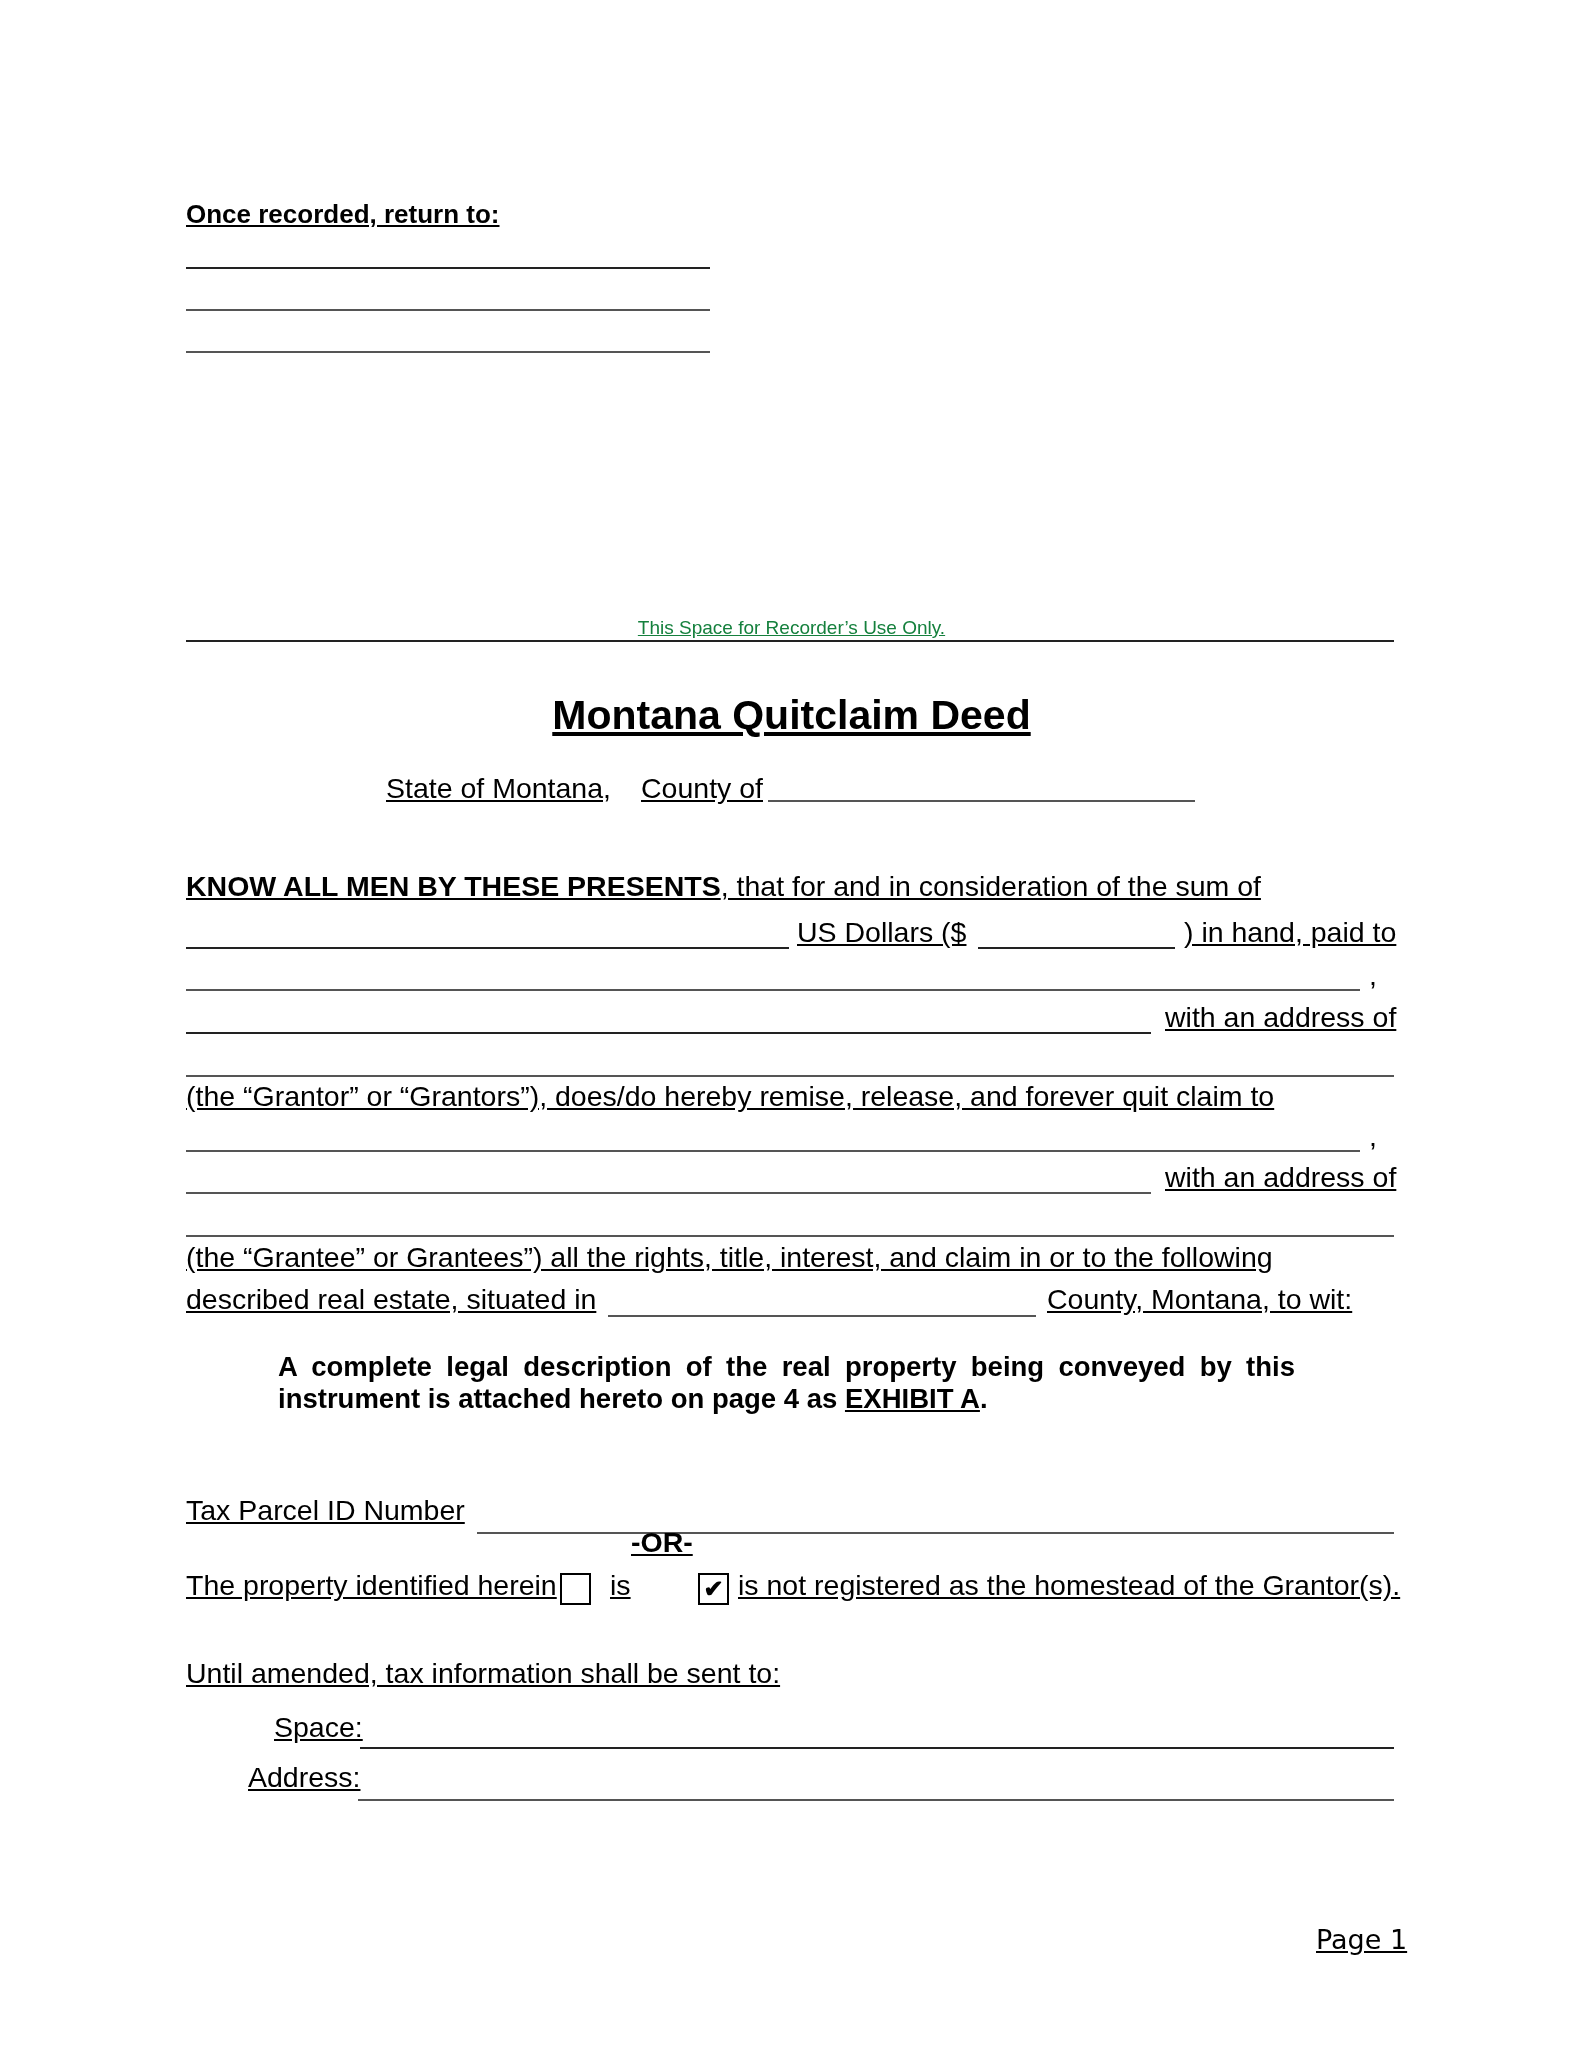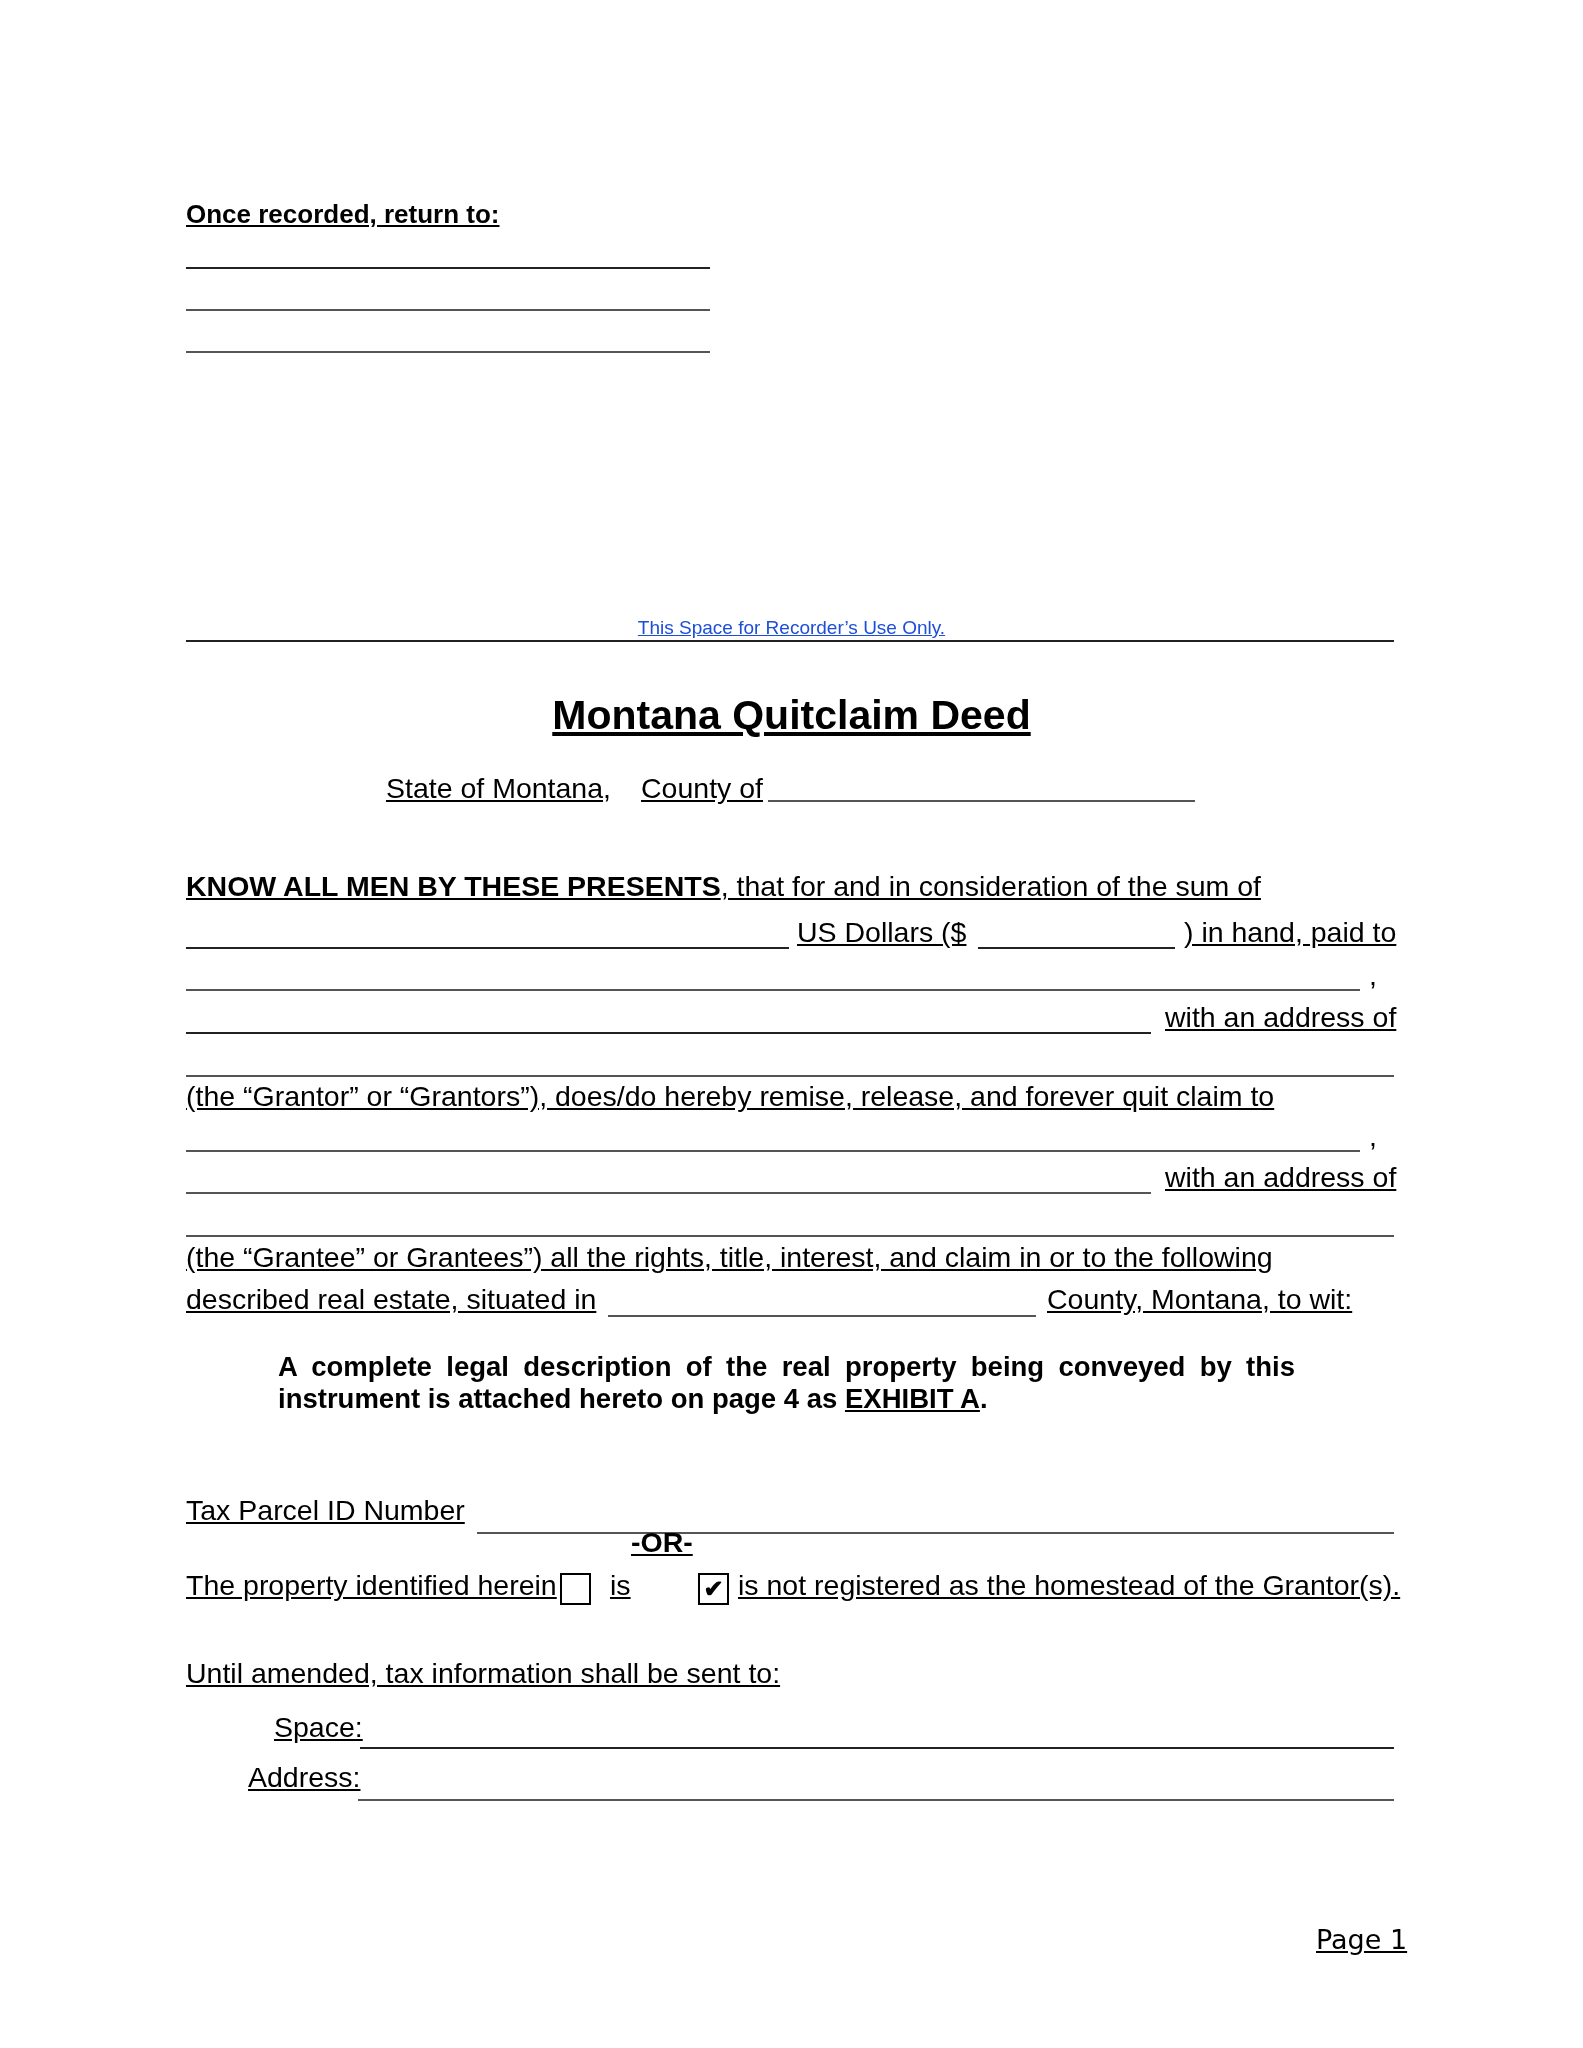--- a/index.html
+++ b/index.html
@@ -18,21 +18,21 @@
     .abs { position: absolute; white-space: nowrap; text-decoration: underline; }
     .rule { position: absolute; height: 0; border-top: 2px solid #555; }
     .rule.dark { border-top-color: #222; }
     .t29 { font-size: 28.5px; line-height: 1; }
     .bold { font-weight: bold; }
 
     
     #return-heading { left: 186px; top: 199px; font-size: 26px; font-weight: bold; }
 
     
-    #recorder-note { left: 0; width: 1583px; text-align: center; top: 617px; font-size: 19px; color: #1d4ed8; }
+    #recorder-note { left: 0; width: 1583px; text-align: center; top: 617px; font-size: 19px; color: #15803d; }
     #recorder-note span { position: relative; left: 0; }
 
     
     #doc-title { left: 0; width: 1583px; text-align: center; top: 692px; font-size: 41px; font-weight: bold; }
 
     .checkbox {
       position: absolute;
       width: 31px;
       height: 32px;
       border: 2px solid #000;

